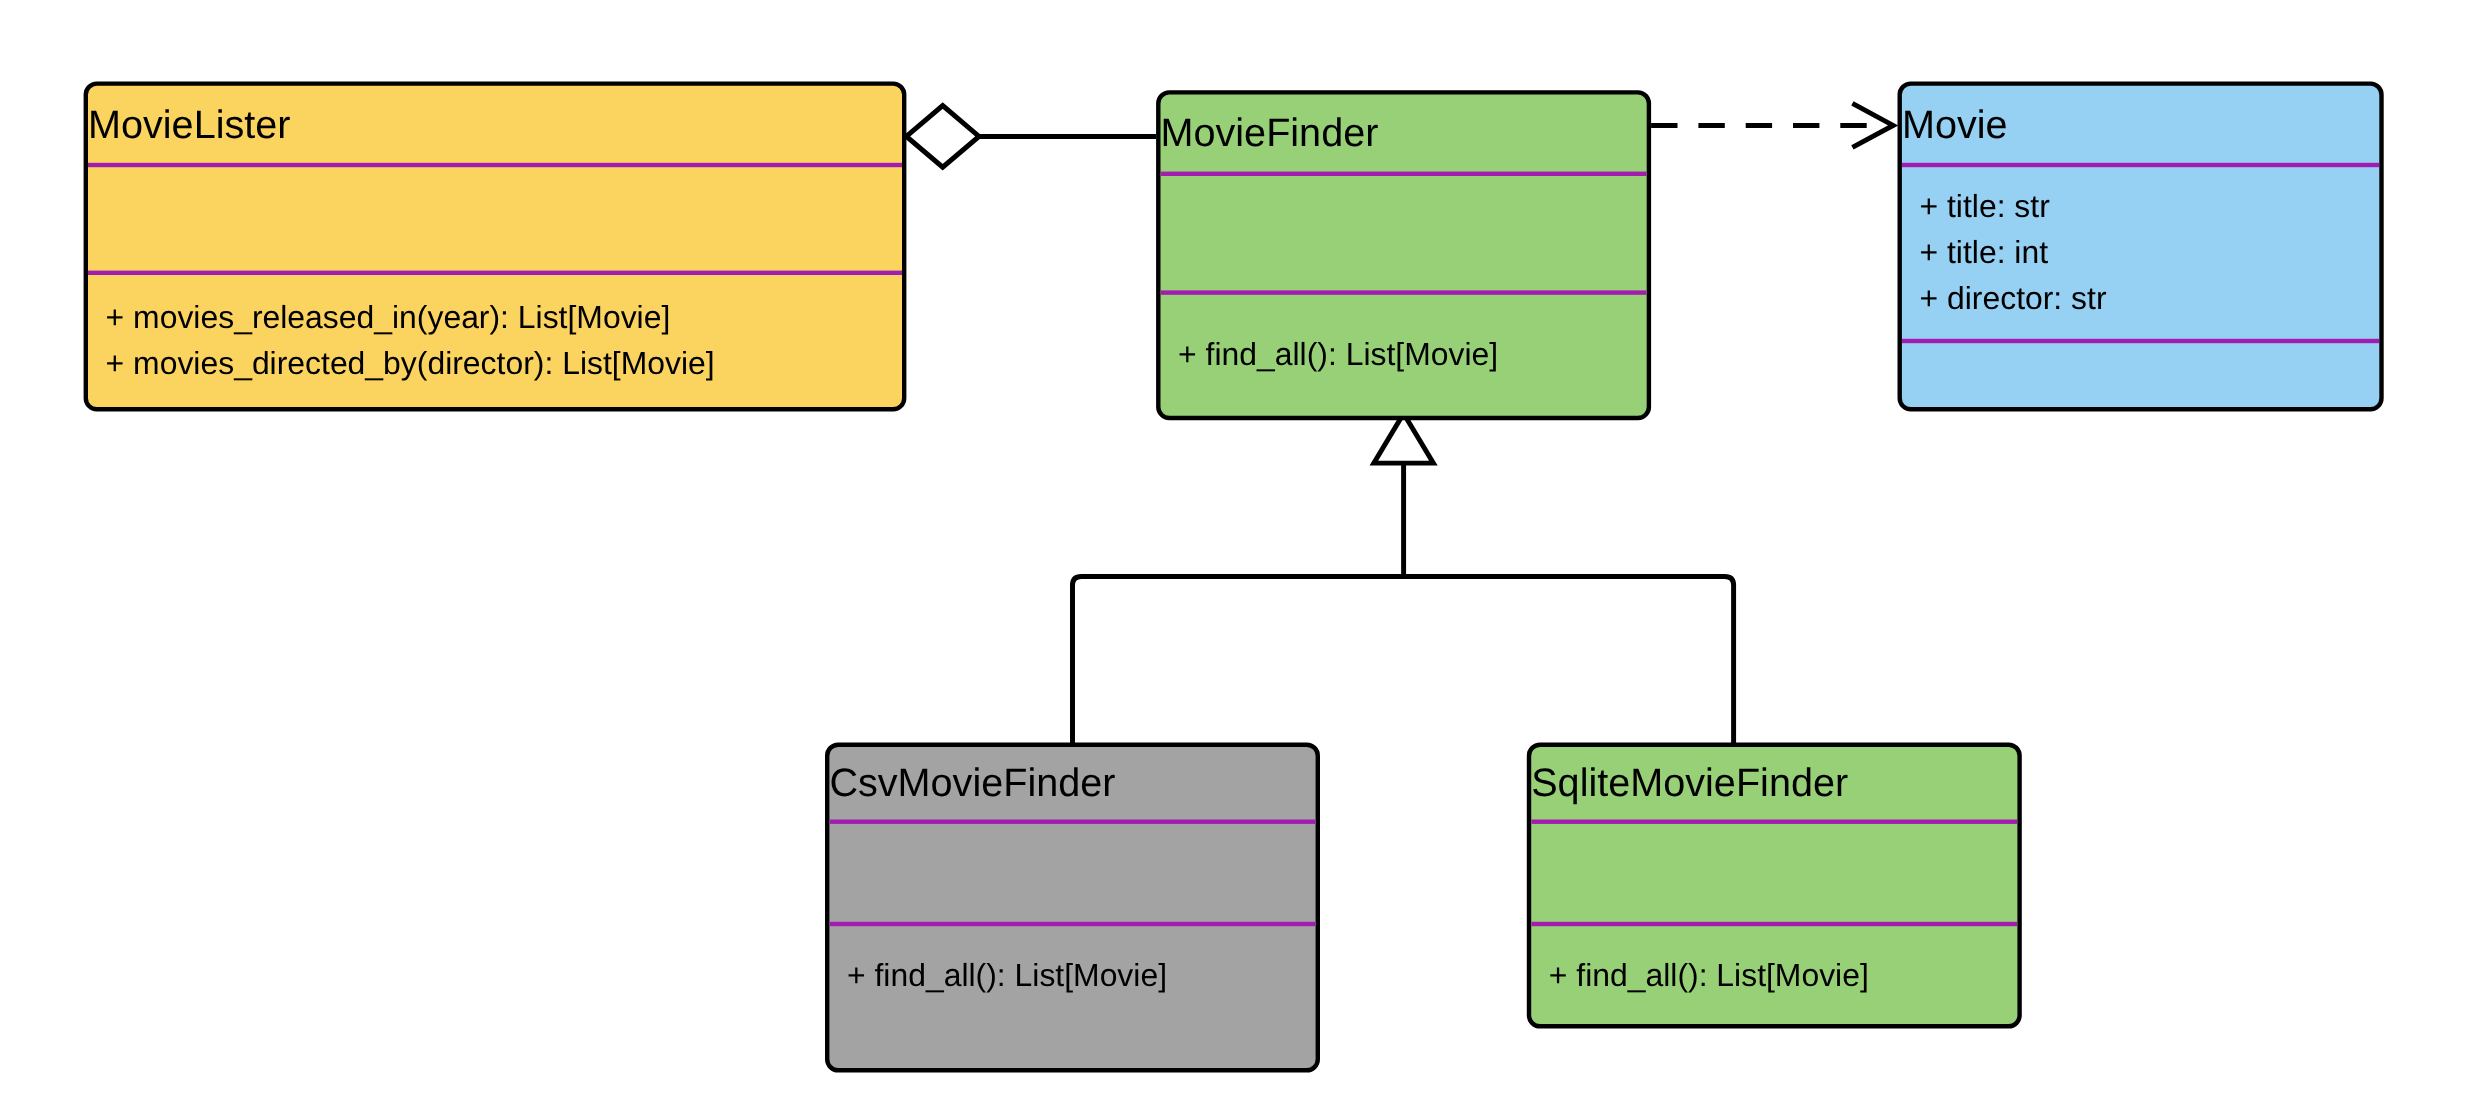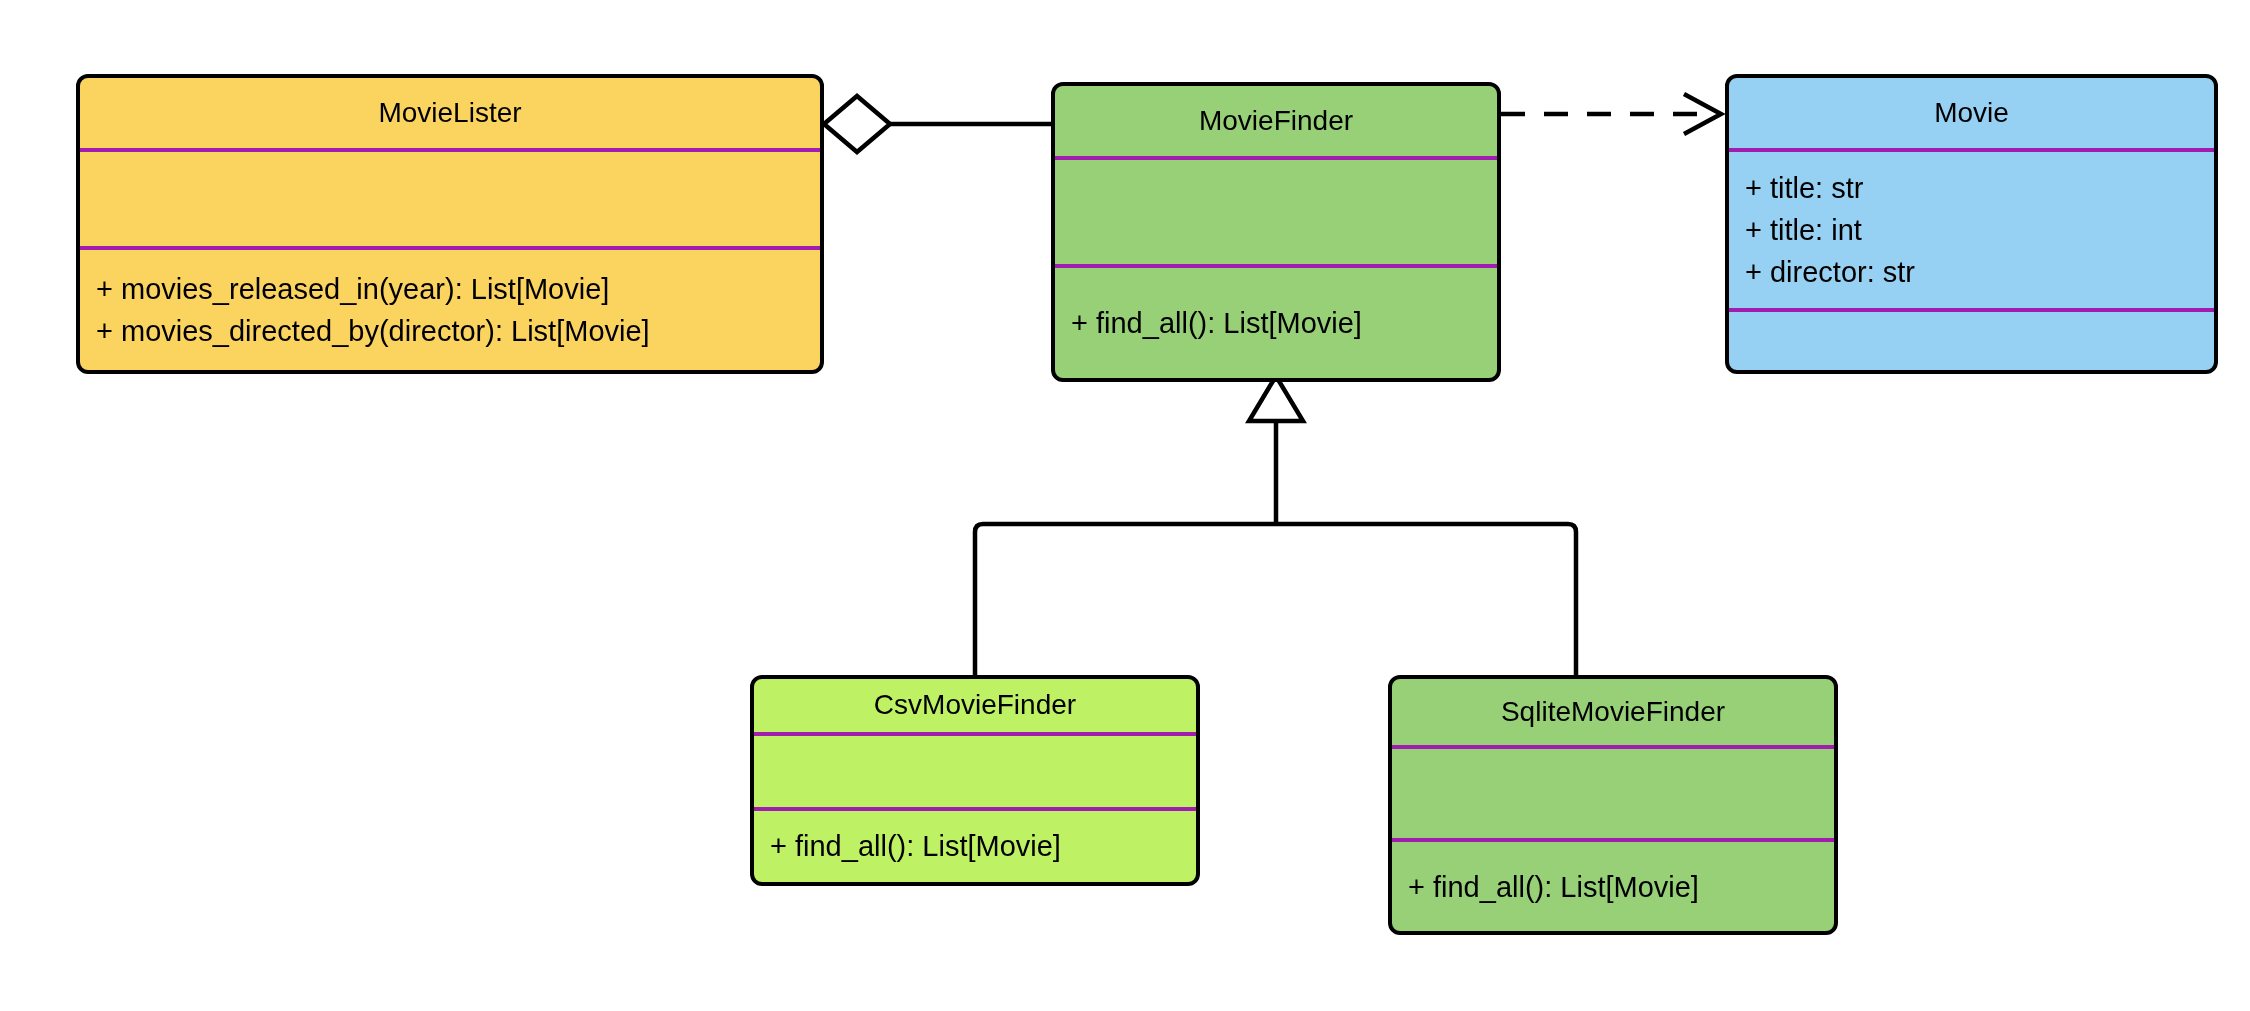--- a/index.html
+++ b/index.html
@@ -28,22 +28,21 @@
   .compartment {
     box-sizing: border-box;
     display: flex;
     flex-direction: column;
     justify-content: center;
   }
   .compartment.divided {
     border-top: 4px solid #a21caf;
   }
   .compartment.title-compartment {
-    align-items: center;
-    font-size: 28px;
+    font-size: 36px;
   }
   .compartment.members-compartment {
     align-items: flex-start;
     padding-left: 16px;
     padding-right: 8px;
     font-size: 29px;
     line-height: 42px;
     white-space: nowrap;
   }
   #connector-layer {
@@ -97,33 +96,33 @@
   <div class="uml-class" style="left: 1051px; top: 82px; width: 450px; height: 300px; background-color: rgb(151, 208, 119);">
     <div class="compartment title-compartment" style="height:70px">
       <span>MovieFinder</span>
     </div>
     <div class="compartment divided" style="height:108px"></div>
     <div class="compartment divided members-compartment" style="height:114px">
       <div class="member">+ find_all(): List[Movie]</div>
     </div>
   </div>
 
-  <div class="uml-class" style="left: 1725px; top: 74px; width: 493px; height: 300px; background-color: rgb(150, 208, 242);">
+  <div class="uml-class" style="left: 1725px; top: 74px; width: 442px; height: 300px; background-color: rgb(150, 208, 242);">
     <div class="compartment title-compartment" style="height:70px">
       <span>Movie</span>
     </div>
     <div class="compartment divided members-compartment" style="height:160px">
       <div class="member">+ title: str</div>
       <div class="member">+ title: int</div>
       <div class="member">+ director: str</div>
     </div>
     <div class="compartment divided" style="height:62px"></div>
   </div>
 
-  <div class="uml-class" style="left: 750px; top: 675px; width: 450px; height: 211px; background-color: #bef264;">
+  <div class="uml-class" style="left: 750px; top: 675px; width: 450px; height: 300px; background-color: #a3a3a3;">
     <div class="compartment title-compartment" style="height:66px">
       <span>CsvMovieFinder</span>
     </div>
     <div class="compartment divided" style="height:93px"></div>
     <div class="compartment divided members-compartment" style="height:93px">
       <div class="member">+ find_all(): List[Movie]</div>
     </div>
   </div>
 
   <div class="uml-class" style="left: 1350px; top: 675px; width: 450px; height: 260px; background-color: rgb(151, 208, 119); margin-left: 38px;">

